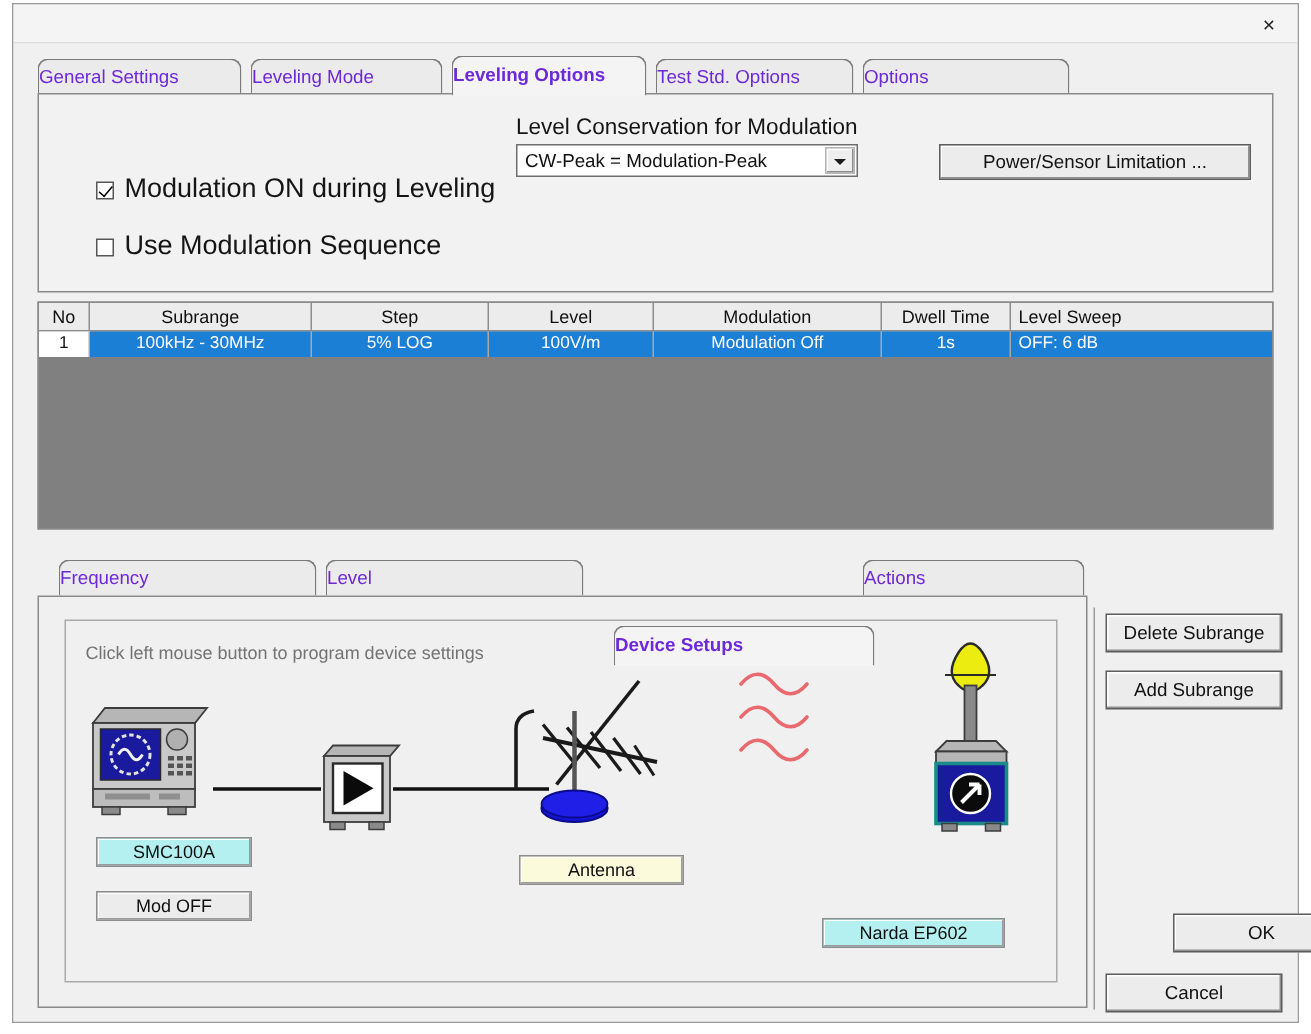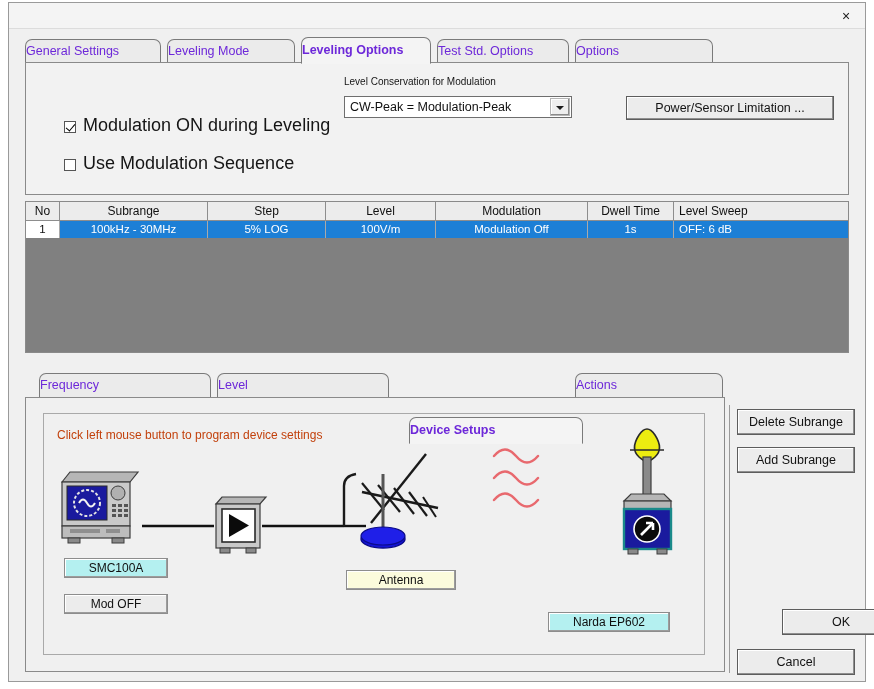--- a/index.html
+++ b/index.html
@@ -136,21 +136,21 @@
     height: 8px;
     border: solid #000;
     border-width: 0 1.6px 1.6px 0;
     transform: rotate(40deg);
   }
 
   #lc-label {
     position: absolute;
     left: 318px;
     top: 13px;
-    font-size: 10px;
+    font-size: 15px;
     color: #151515;
   }
   #lc-combo {
     position: absolute;
     left: 318px;
     top: 33px;
     width: 228px;
     height: 22px;
     background: #ffffff;
     border: 1px solid #6e6e6e;
@@ -300,21 +300,21 @@
     border: 1px solid #a9a9a9;
     box-sizing: border-box;
   }
   #group-legend {
     position: absolute;
     left: 26px;
     top: 30px;
     background: #f0f0f0;
     padding: 0 5px;
     font-size: 12px;
-    color: #c2410c;
+    color: #737373;
     white-space: nowrap;
   }
 
   
   #diagram { position: absolute; left: 0; top: 0; width: 700px; height: 275px; }
 
   .devlabel {
     position: absolute;
     height: 20px;
     line-height: 18px;

